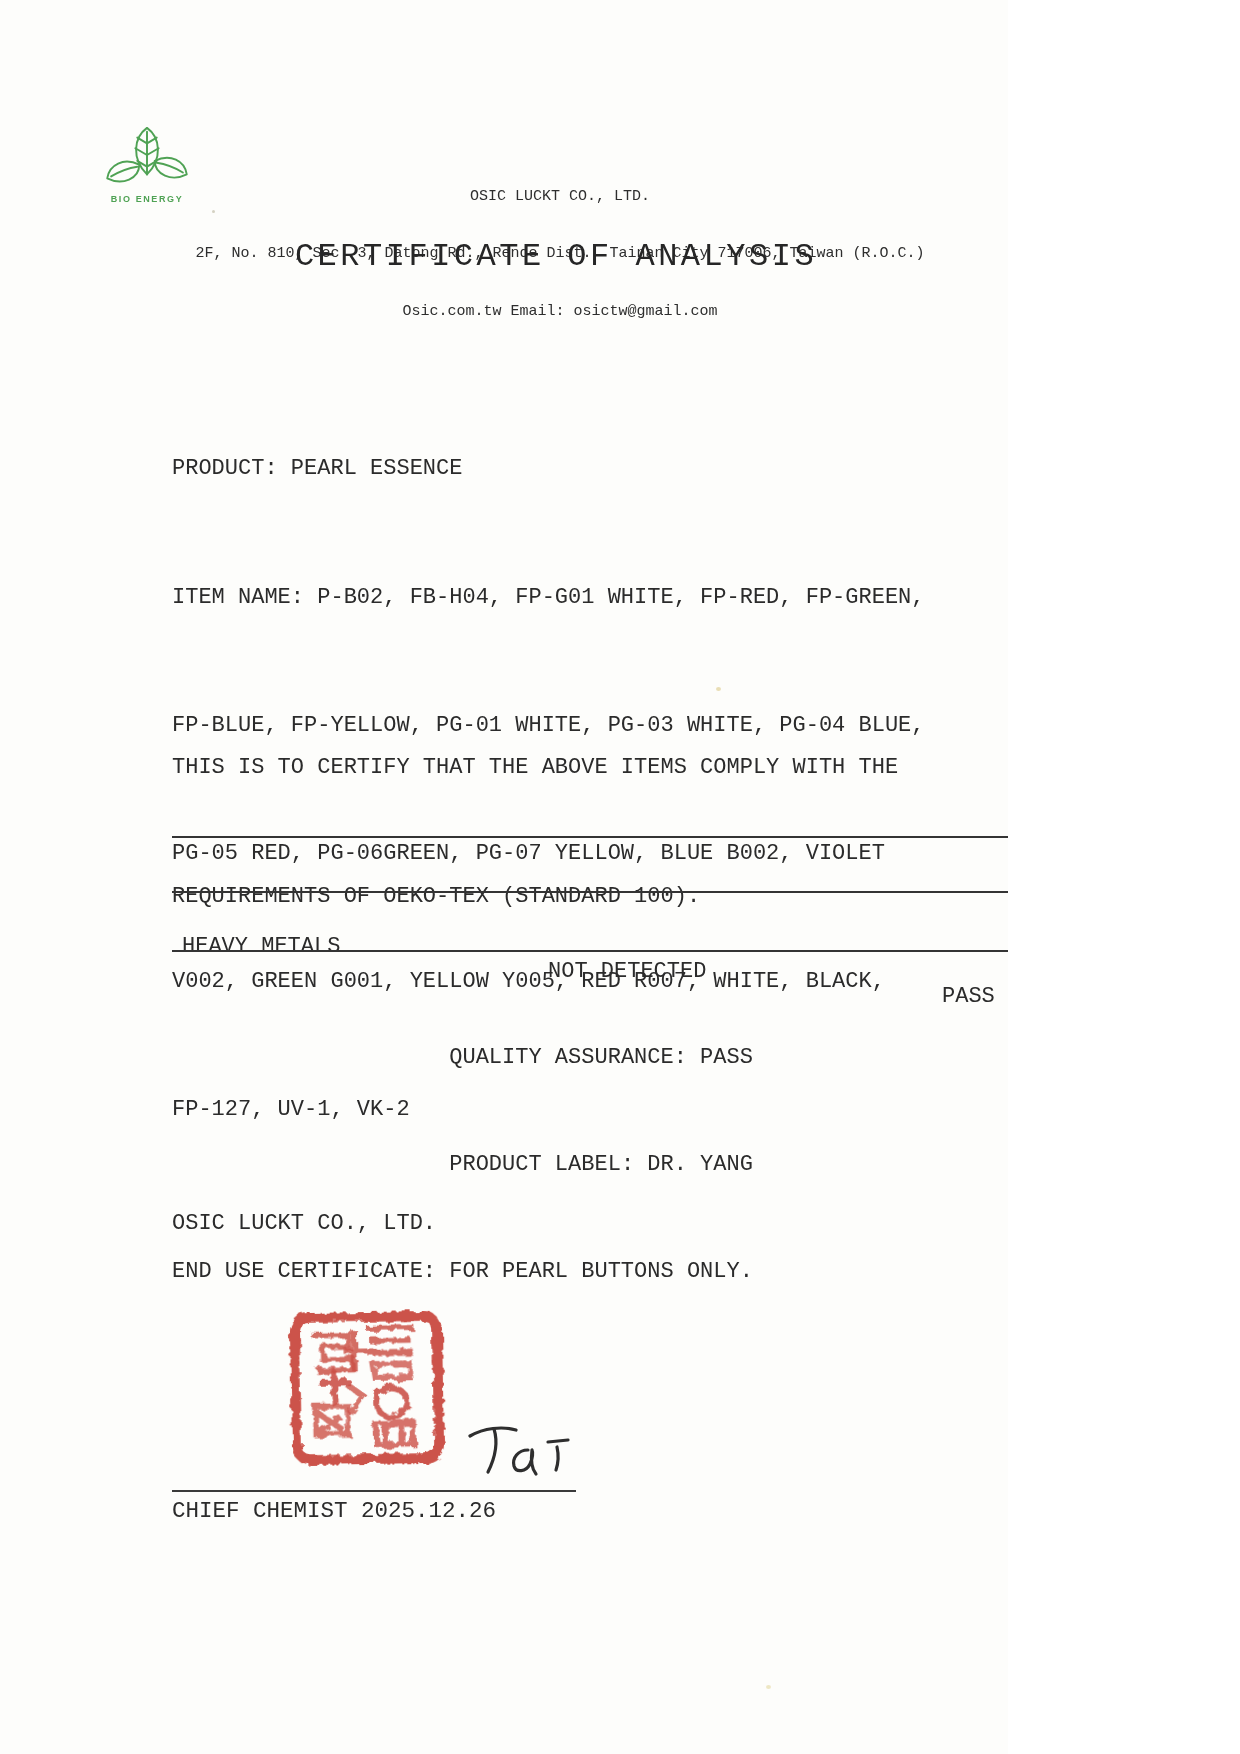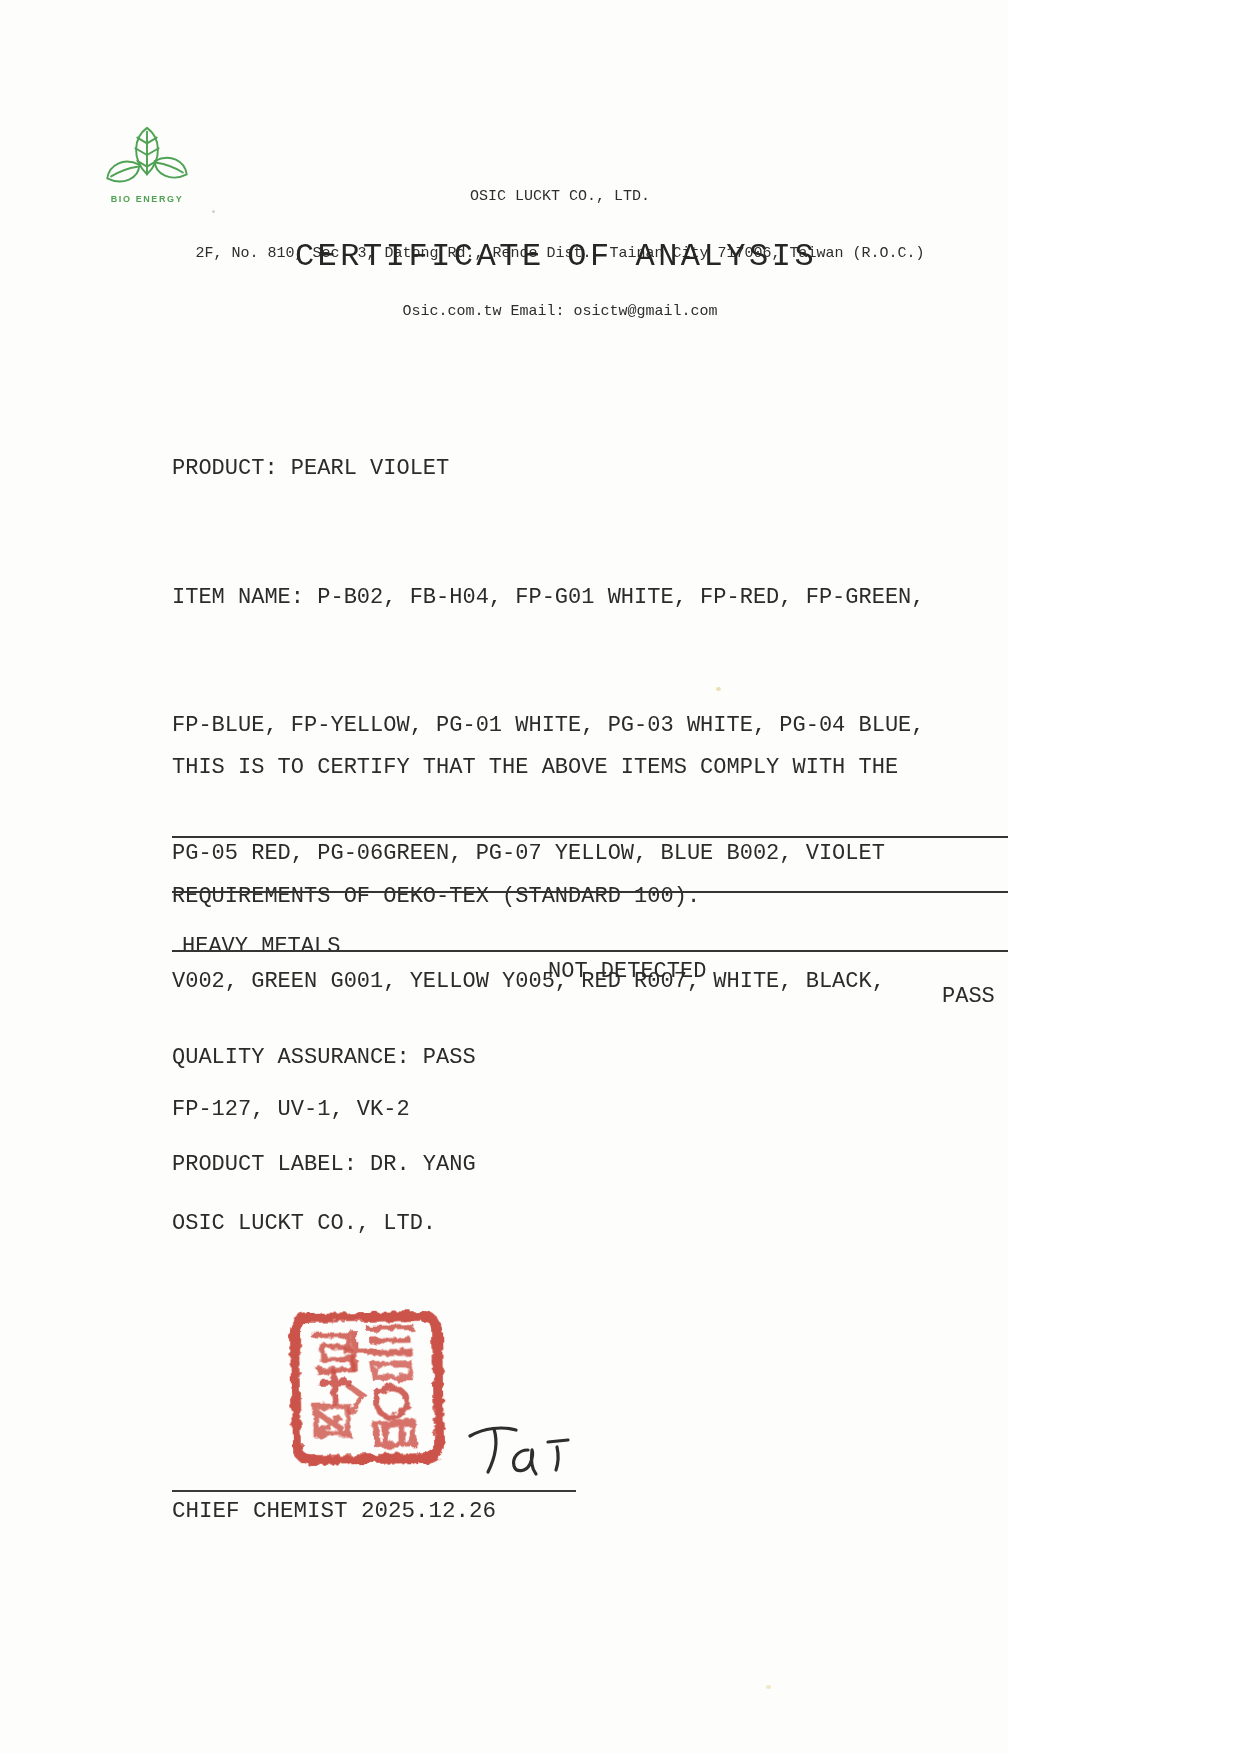--- a/index.html
+++ b/index.html
@@ -65,21 +65,21 @@
 
   <div class="abs header-text">
     <div>OSIC LUCKT CO., LTD.</div>
     <div>2F, No. 810, Sec. 3, Datong Rd., Rende Dist., Tainan City 717006, Taiwan (R.O.C.)</div>
     <div>Osic.com.tw Email: osictw@gmail.com</div>
   </div>
 
   <h1 class="abs title">CERTIFICATE OF ANALYSIS</h1>
 
   <div class="abs body-block product">
-    <div>PRODUCT: PEARL VIOLET</div>
+    <div>PRODUCT: PEARL ESSENCE</div>
     <div>ITEM NAME: P-B02, FB-H04, FP-G01 WHITE, FP-RED, FP-GREEN,</div>
     <div>FP-BLUE, FP-YELLOW, PG-01 WHITE, PG-03 WHITE, PG-04 BLUE,</div>
     <div>PG-05 RED, PG-06GREEN, PG-07 YELLOW, BLUE B002, VIOLET</div>
     <div>V002, GREEN G001, YELLOW Y005, RED R007, WHITE, BLACK,</div>
     <div>FP-127, UV-1, VK-2</div>
   </div>
 
   <div class="abs body-block statement">
     <div>THIS IS TO CERTIFY THAT THE ABOVE ITEMS COMPLY WITH THE</div>
     <div>REQUIREMENTS OF OEKO-TEX (STANDARD 100).</div>
@@ -90,20 +90,21 @@
   <div class="abs t-row t-body">
     <span class="c-item">HEAVY METALS</span>
     <span class="c-spec">NOT DETECTED</span>
     <span class="c-pass">PASS</span>
   </div>
   <div class="abs rule rule-3"></div>
 
   <div class="abs attrs">
     <div>QUALITY ASSURANCE: PASS</div>
     <div>PRODUCT LABEL: DR. YANG</div>
+    <div>END USE CERTIFICATE: FOR PEARL BUTTONS ONLY.</div>
   </div>
 
   <div class="abs signoff">OSIC LUCKT CO., LTD.</div>
 
   <svg class="abs stamp" width="162" height="164" viewBox="0 0 164 164">
     <defs>
       <filter id="rough" x="-20%" y="-20%" width="140%" height="140%">
         <feTurbulence type="fractalNoise" baseFrequency="0.11" numOctaves="3" seed="7" result="n"></feTurbulence>
         <feDisplacementMap in="SourceGraphic" in2="n" scale="8"></feDisplacementMap>
       </filter>

